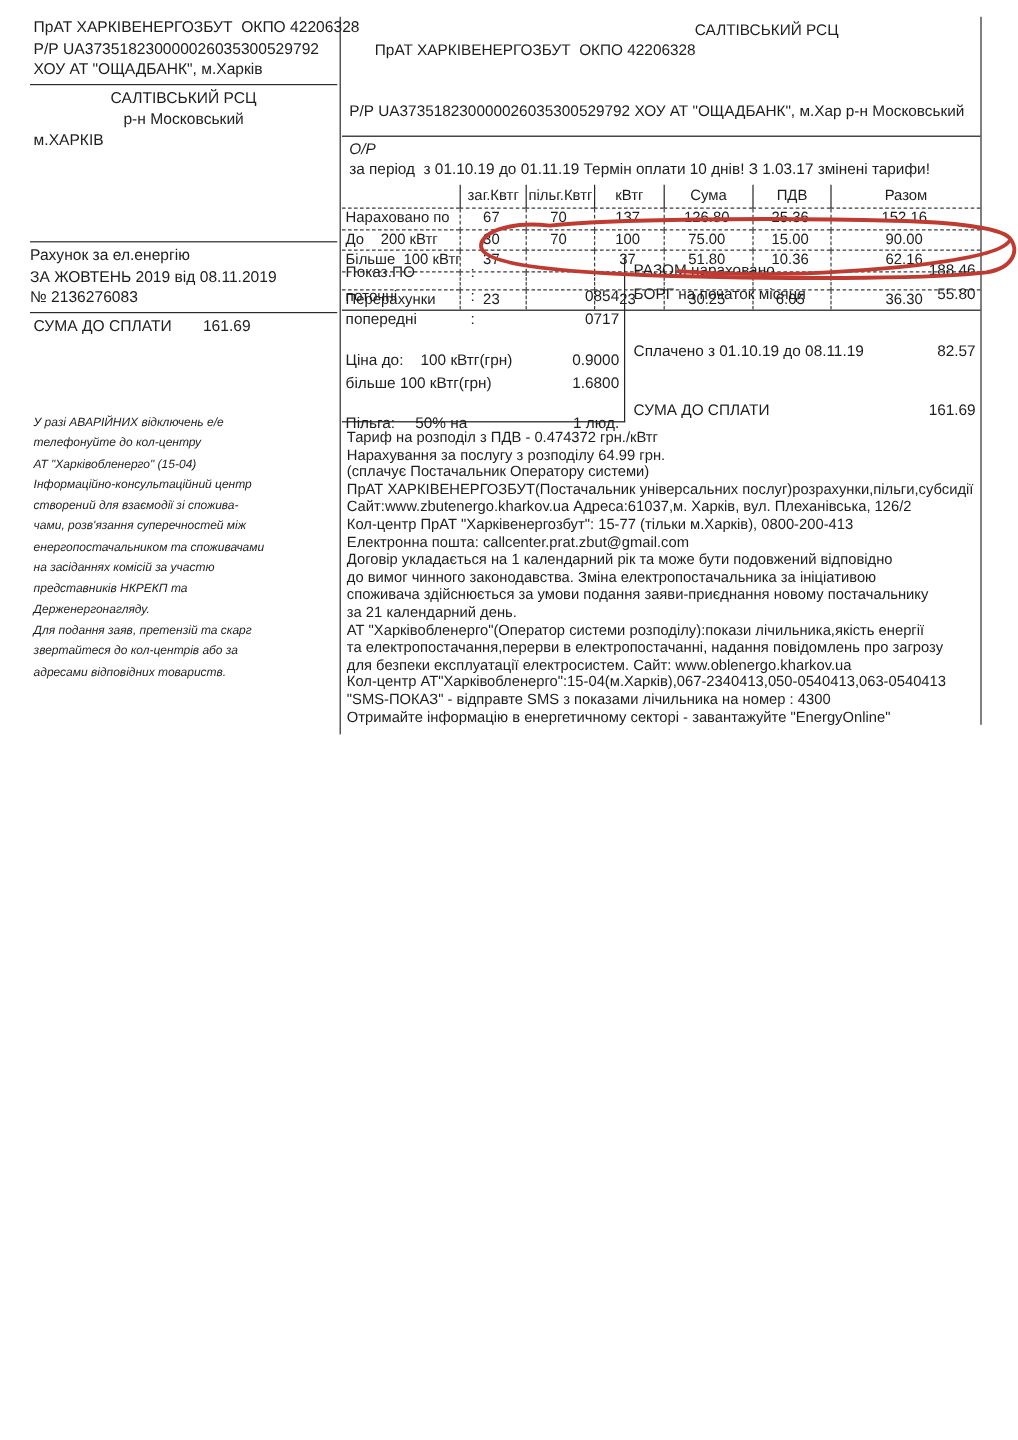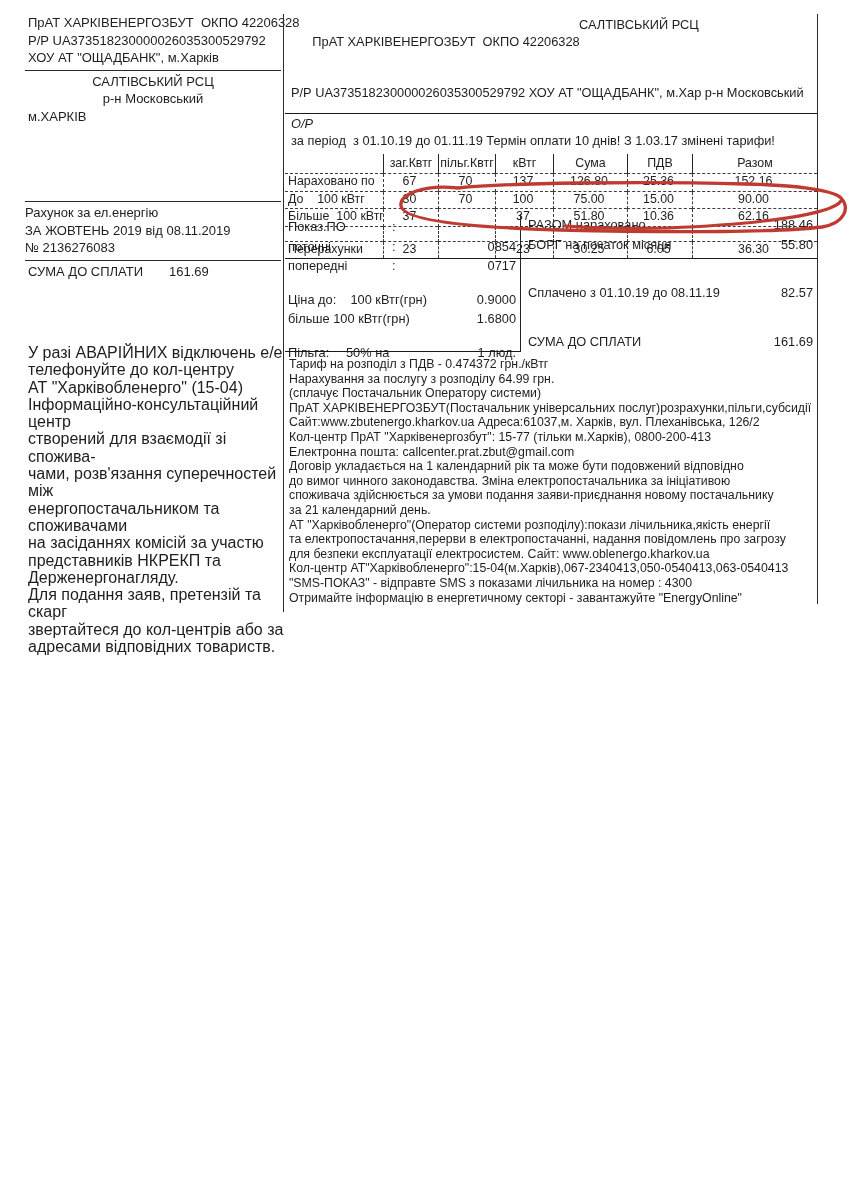--- a/index.html
+++ b/index.html
@@ -17,21 +17,21 @@
   .stub-top .ind{padding-left:3px;white-space:pre;}
   .hr{border-top:1.4px solid #2a2a2a;height:0;margin:3px 0 2px 0;}
   .ctr{text-align:center;white-space:pre;}
 
   .stub-invoice{position:absolute;left:25px;top:198px;width:256px;font-size:13px;line-height:17.5px;}
   .sum-row{display:flex;padding-left:3px;}
   .sum-row .v{margin-left:26px;}
 
   .stub-emergency{
     position:absolute;left:28px;top:344px;width:262px;
-    font-size:16px;line-height:17.3px;white-space:pre-line;
+    font-size:10px;line-height:17.3px;white-space:pre-line;font-style:italic;
   }
 
   
   .v-divider{position:absolute;left:283px;top:14px;height:598px;border-left:1.2px solid #2b2b2b;}
   .v-right{position:absolute;left:817px;top:14px;height:590px;border-left:1.2px solid #2b2b2b;}
 
   .main-head{position:absolute;left:285px;top:16px;width:532px;font-size:12.8px;line-height:17px;}
   .main-head .pl{padding-left:6px;}
   .head-l1{position:relative;white-space:pre;}
   .head-l1 .rsc{position:absolute;left:294px;top:0;}
@@ -152,21 +152,21 @@
     <div class="hc">Разом</div>
 
     <div class="bl">Нараховано по</div>
     <div class="bc">67</div>
     <div class="bc">70</div>
     <div class="bc">137</div>
     <div class="bc">126.80</div>
     <div class="bc">25.36</div>
     <div class="bc">152.16</div>
 
-    <div class="bl">До    100 кВтг</div>
+    <div class="bl">До    200 кВтг</div>
     <div class="bc">30</div>
     <div class="bc">70</div>
     <div class="bc">100</div>
     <div class="bc">75.00</div>
     <div class="bc">15.00</div>
     <div class="bc">90.00</div>
 
     <div class="bl">Більше  100 кВтг</div>
     <div class="bc">37</div>
     <div class="bc"></div>

